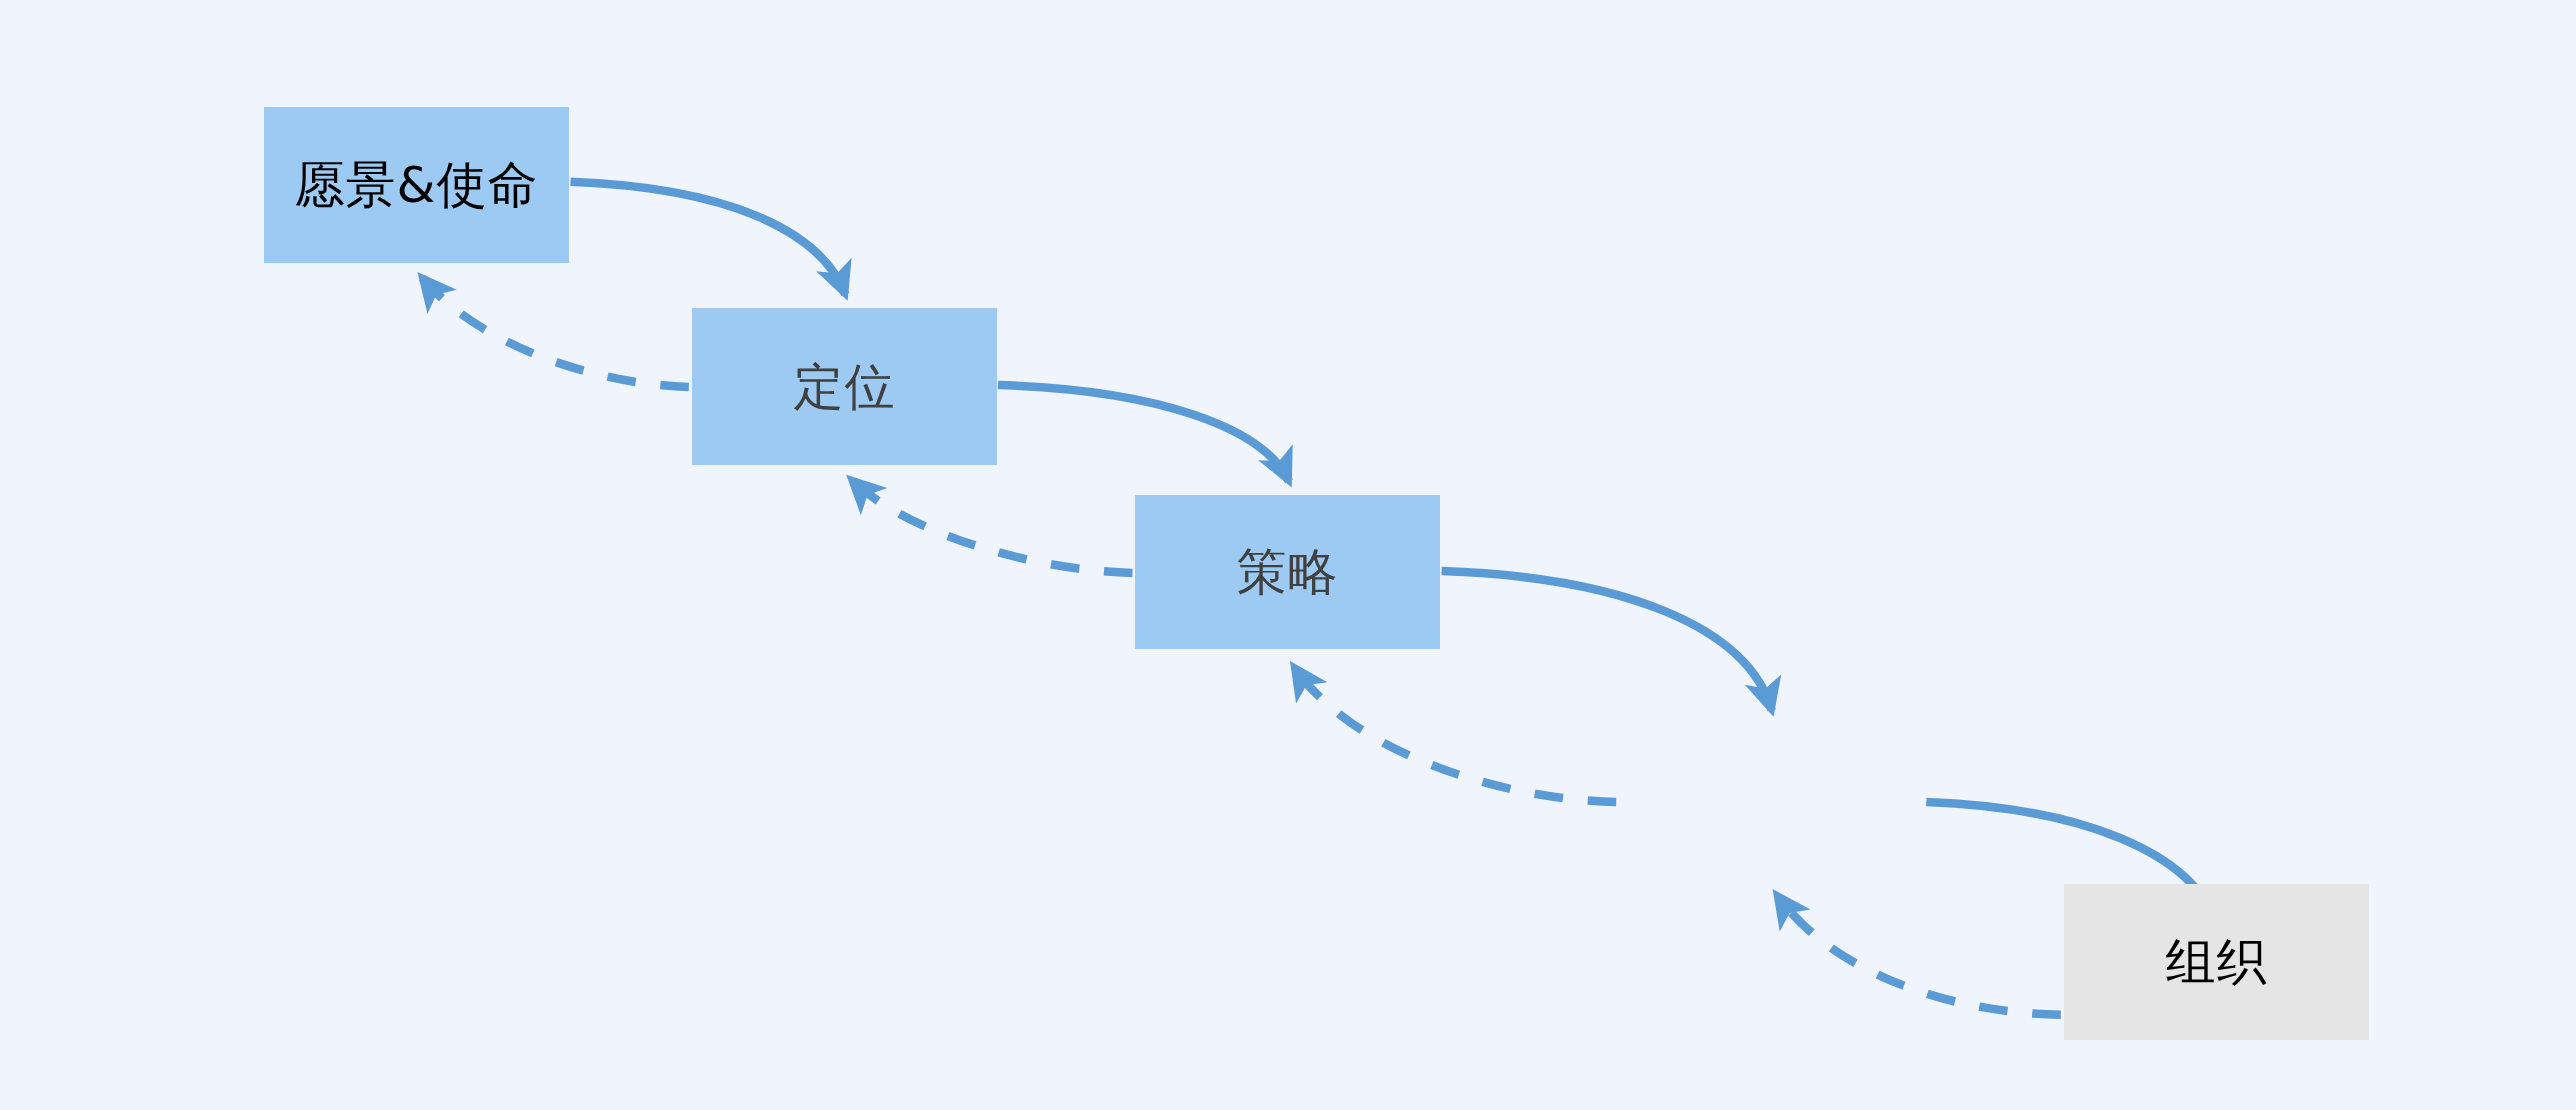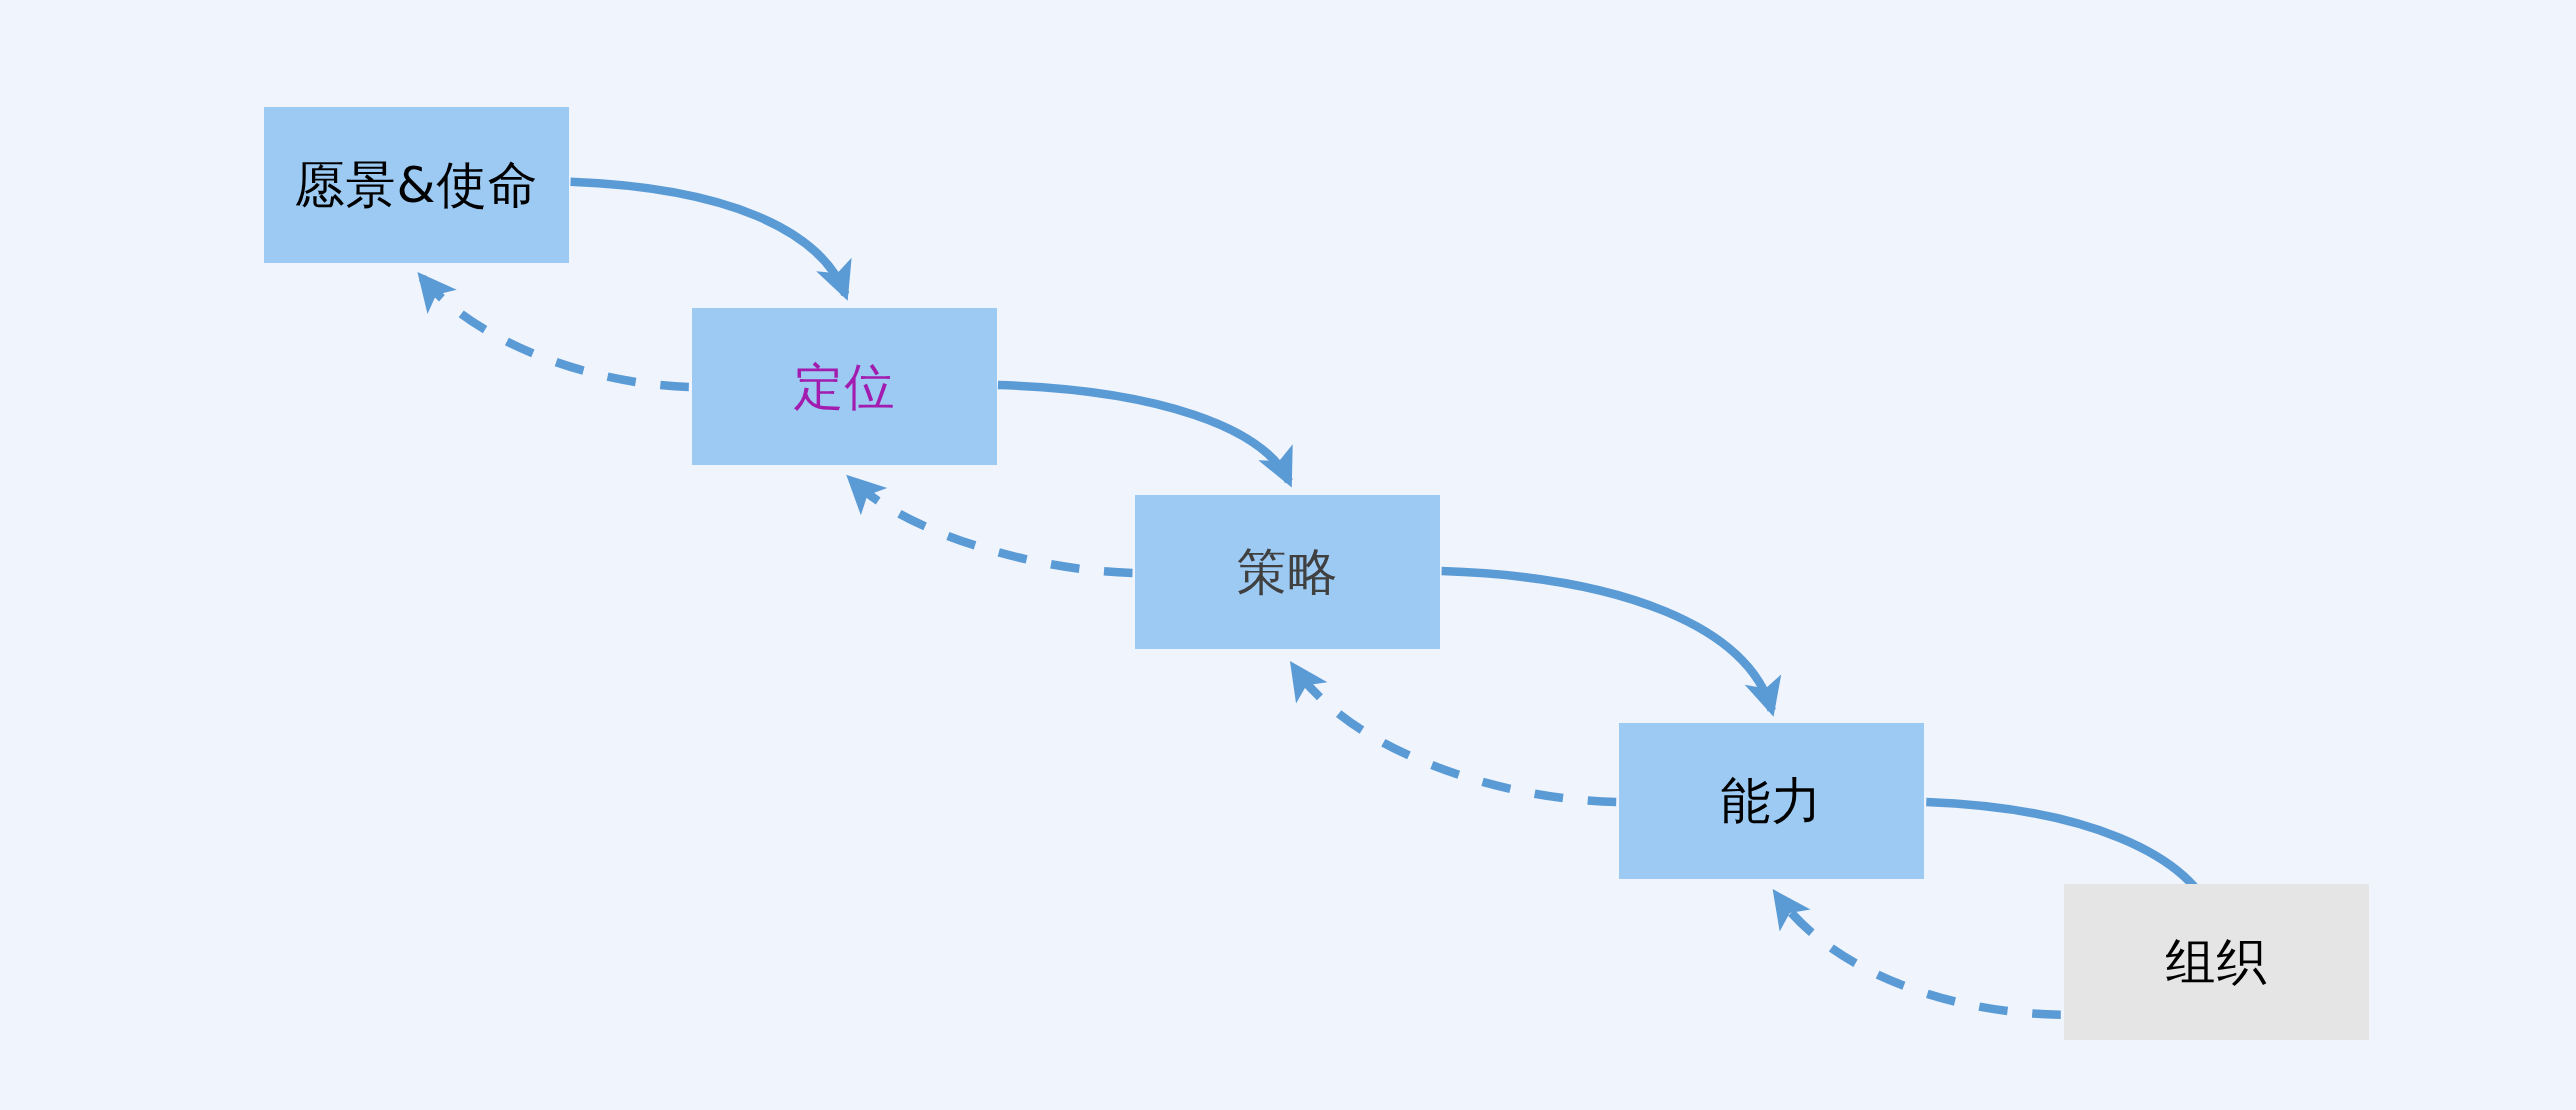--- a/index.html
+++ b/index.html
@@ -68,30 +68,27 @@
         <path d="M 1187 550 C 1080 547, 950 508, 892 452" fill="none" stroke="#5b9bd5" stroke-linecap="butt" stroke-width="9" stroke-dasharray="30 26" marker-end="url(#arrow-dashed)"></path>
         <path d="M 1694 790 C 1580 788, 1420 742, 1356 648" fill="none" stroke="#5b9bd5" stroke-linecap="butt" stroke-width="9" stroke-dasharray="30 26" marker-end="url(#arrow-dashed)"></path>
         <path d="M 2160 1013 C 2040 1011, 1920 968, 1862 887" fill="none" stroke="#5b9bd5" stroke-linecap="butt" stroke-width="9" stroke-dasharray="30 26" marker-end="url(#arrow-dashed)"></path>
       </g>
   </svg>
 
   <div class="node" style="left: 264px; top: 59px; width: 305px; height: 156px; background: rgb(156, 202, 242); color: rgb(0, 0, 0);">
     <span class="node-label">愿景&amp;使命</span>
   </div>
 
-  <div class="node" style="left: 692px; top: 260px; width: 305px; height: 157px; background: rgb(156, 202, 242); color: #a21caf;">
+  <div class="node" style="left: 692px; top: 260px; width: 305px; height: 157px; background: rgb(156, 202, 242); color: #404040;">
     <span class="node-label">定位</span>
   </div>
 
   <div class="node" style="left: 1135px; top: 447px; width: 305px; height: 154px; background: rgb(156, 202, 242); color: #404040;">
     <span class="node-label">策略</span>
   </div>
 
-  <div class="node" style="left: 1619px; top: 675px; width: 305px; height: 156px; background: rgb(156, 202, 242); color: rgb(0, 0, 0);">
-    <span class="node-label">能力</span>
-  </div>
 
   <div class="node" style="left: 2064px; top: 836px; width: 305px; height: 156px; background: #e5e5e5; color: rgb(0, 0, 0);">
     <span class="node-label">组织</span>
   </div>
 
 </div>
 
 
 </body></html>

